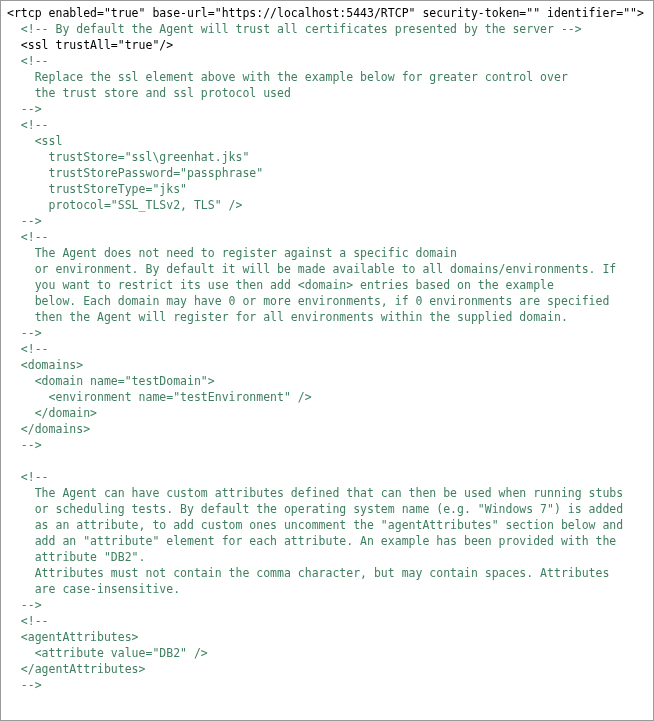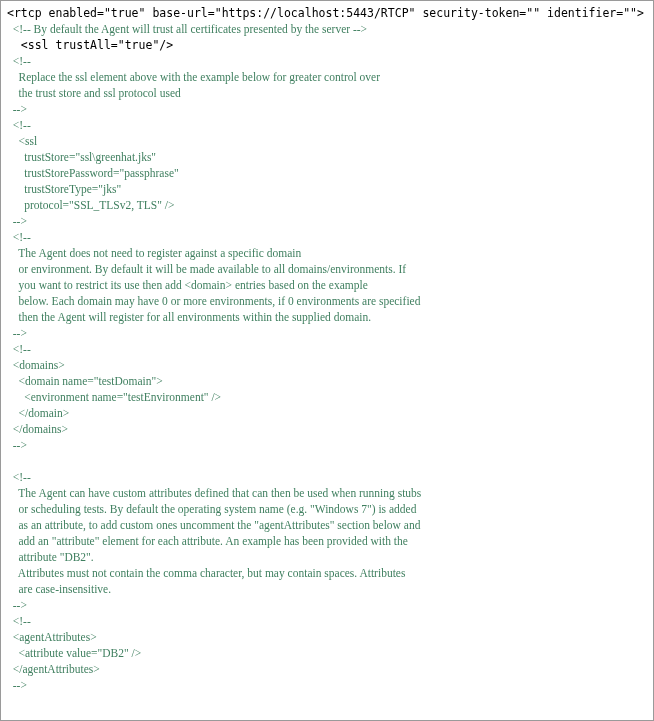--- a/index.html
+++ b/index.html
@@ -27,21 +27,20 @@
     white-space: pre;
     color: #000000;
     letter-spacing: 0px;
   }
   .line {
     white-space: pre;
     min-height: 16px;
   }
   .comment {
     color: #3f7f5f;
-    font-family: Liberation Serif, serif;
   }
   .tag {
     color: #000000;
   }
   .blank {
     height: 16px;
   }
 </style>
 </head>
 <body>

